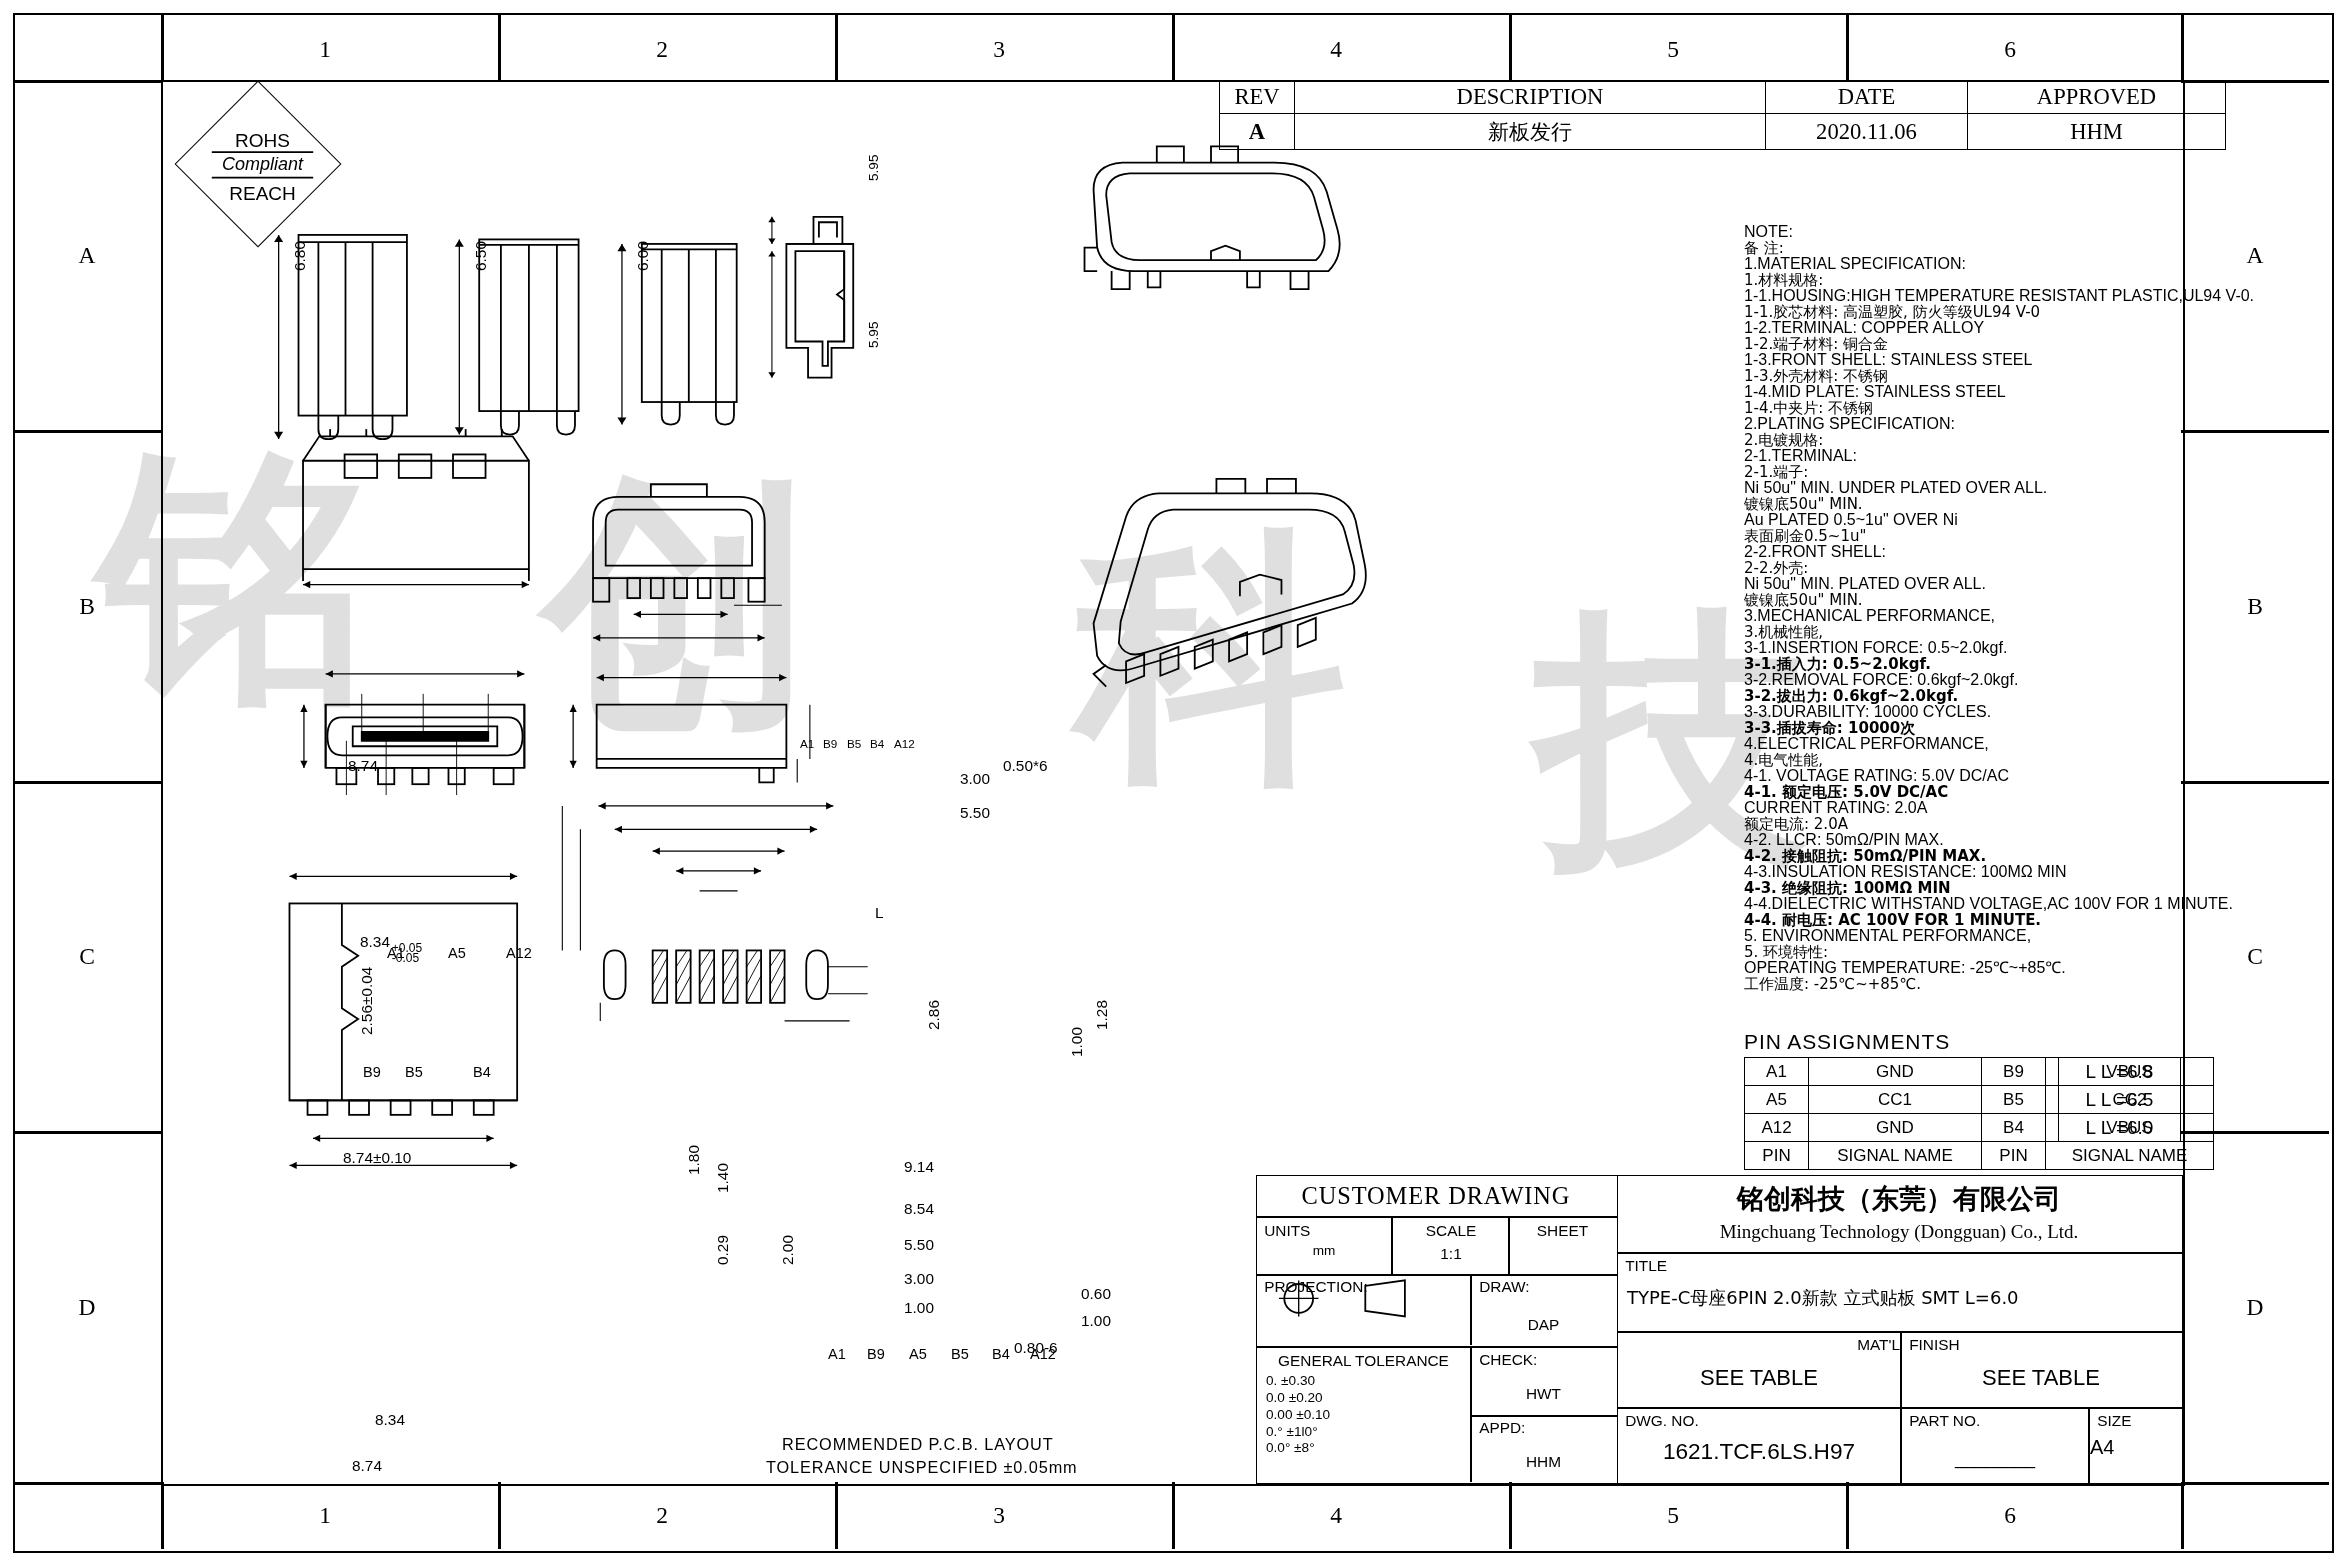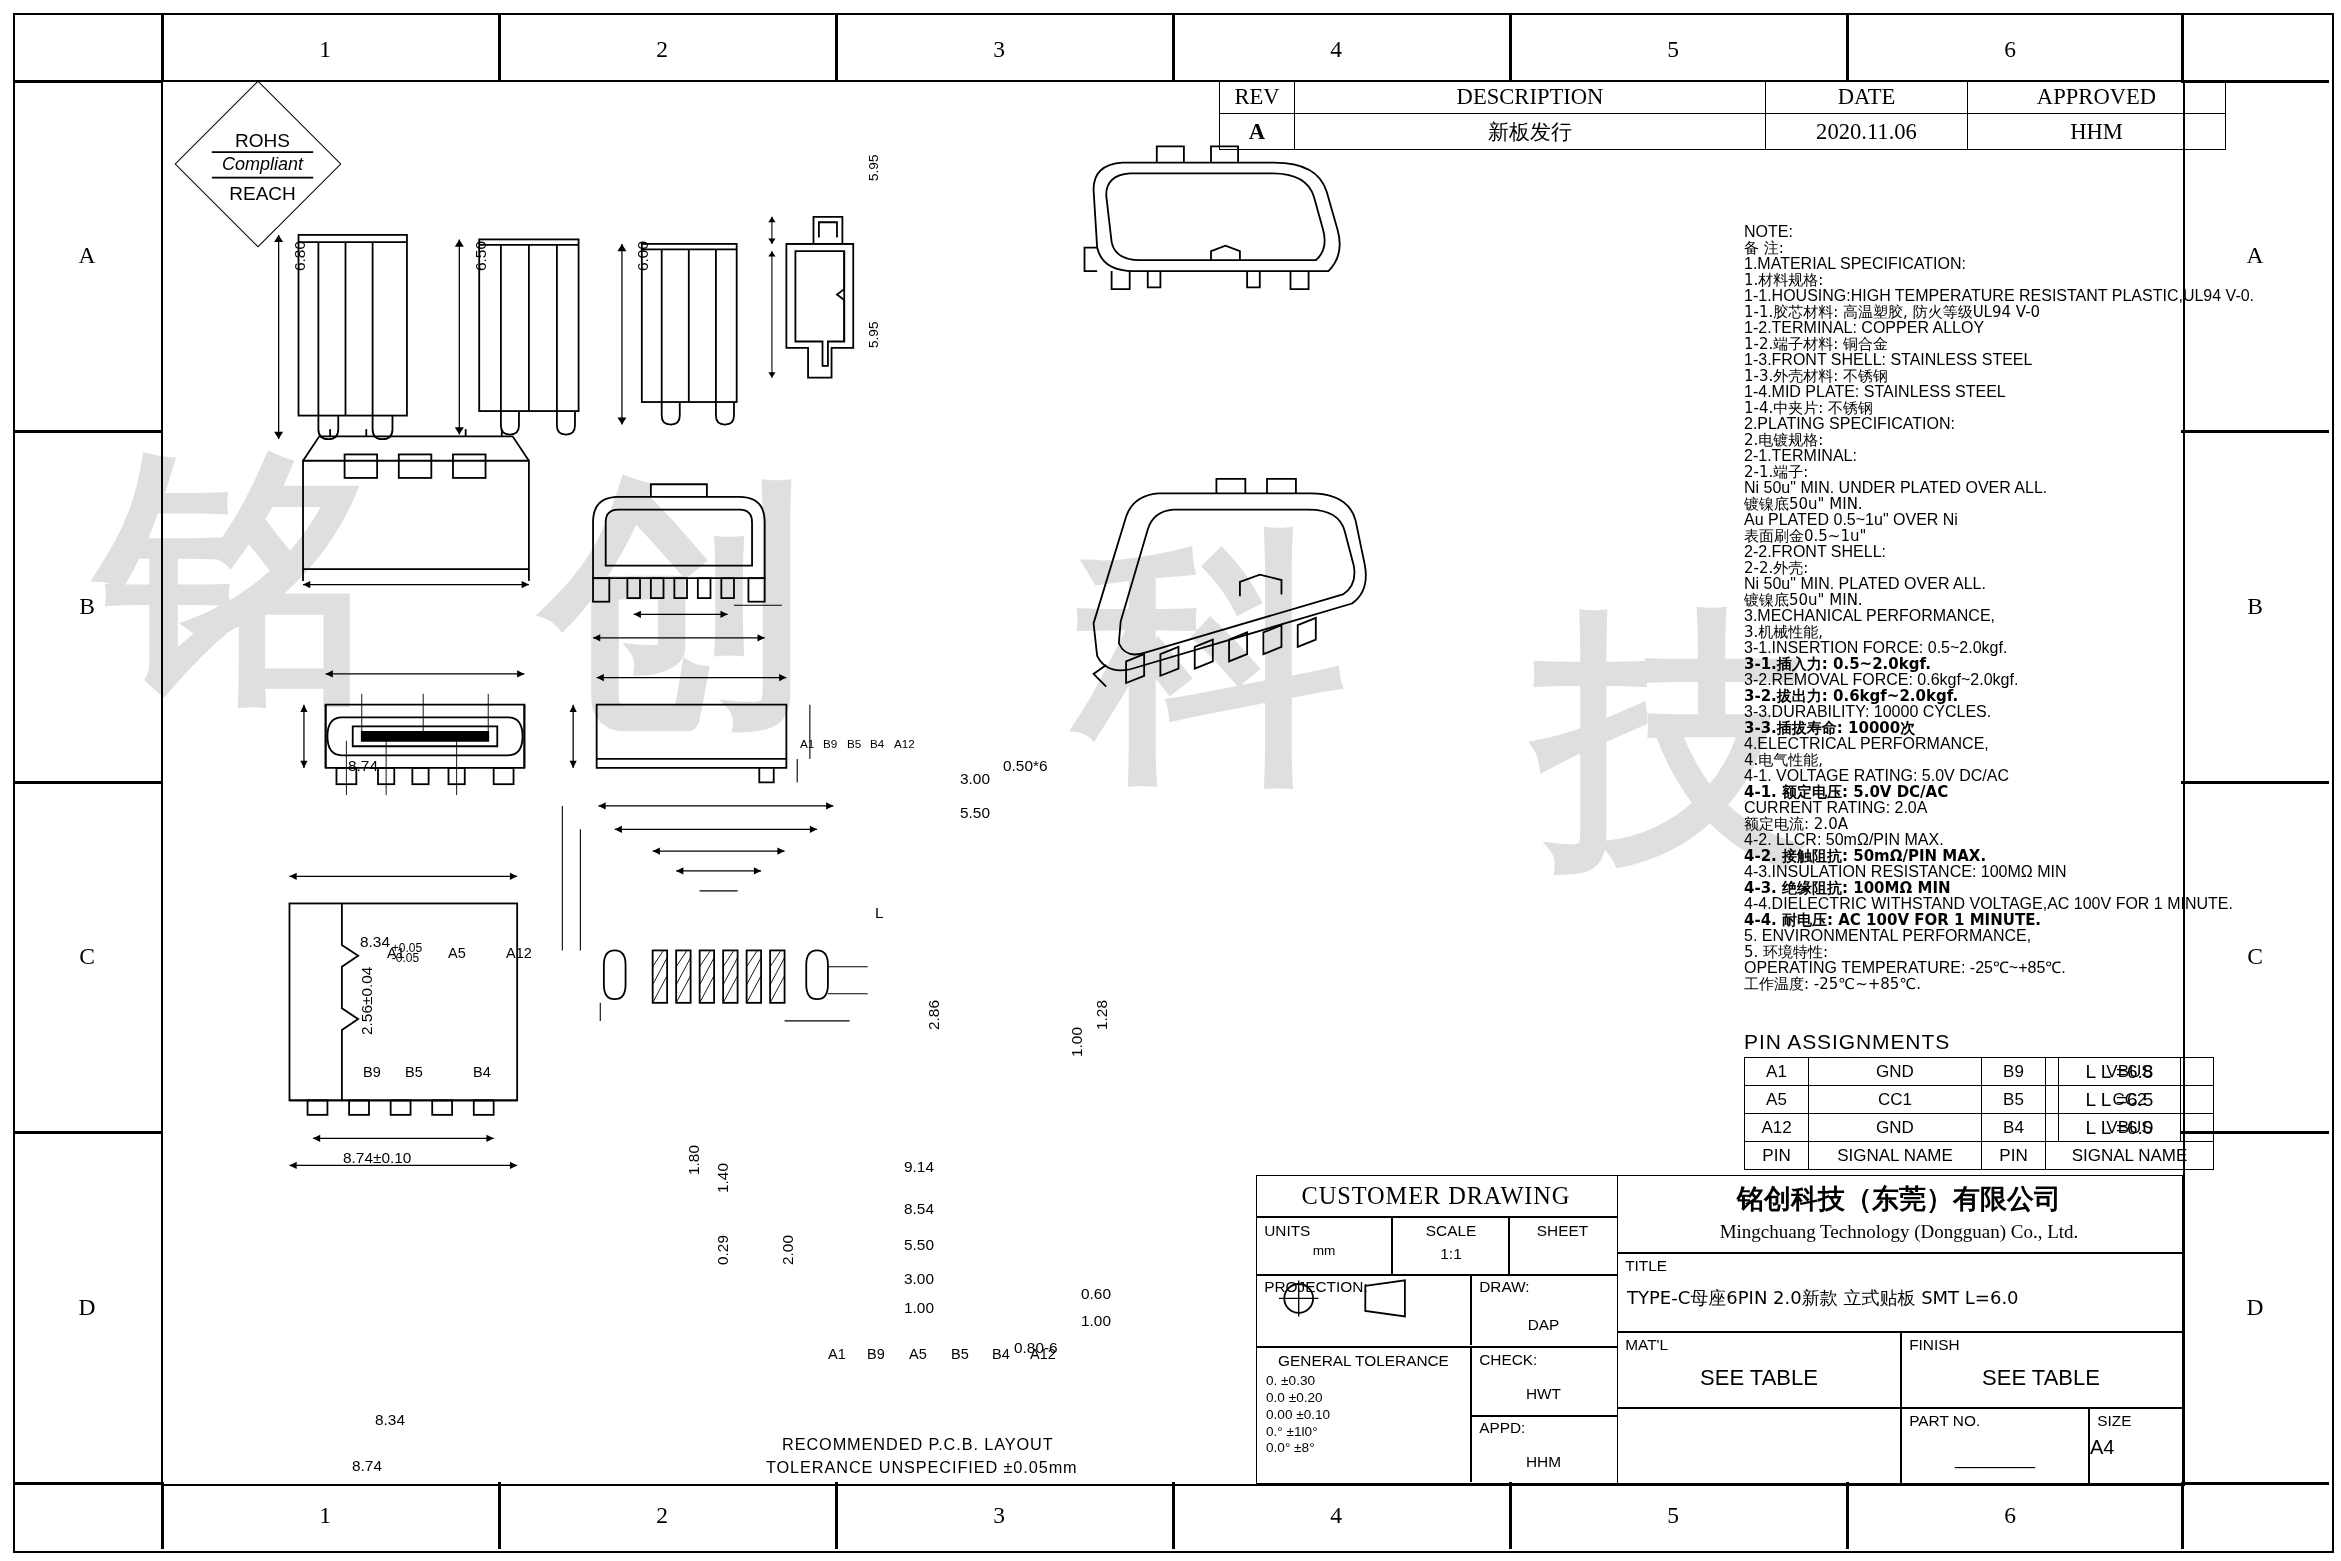--- a/index.html
+++ b/index.html
@@ -641,30 +641,34 @@
       </div>
       <div class="hline" style="top:76px;"></div>
 
       <div class="cell" style="left:0;top:78px;width:562px;height:78px;">
         <div class="small" style="margin:2.7px 0 0 7.2px;">TITLE</div>
         <div style="font-family:'DejaVu Sans',sans-serif;font-size:18px;margin:11px 0 0 9px;">TYPE-C母座6PIN 2.0新款 立式贴板 SMT L=6.0</div>
       </div>
       <div class="hline" style="top:155px;"></div>
 
       <div class="cell" style="left:0;top:157px;width:282px;height:74px;">
-        <div class="small" style="margin:2.7px 0 0 7.2px;">MAT'L</div>
+        <div class="small" style="margin:2.7px 0 0 7.2px;text-align:right;">MAT'L</div>
         <div style="font-size:22px;text-align:center;margin-top:11px;">SEE TABLE</div>
       </div>
       <div class="cell" style="left:284px;top:157px;width:278px;height:74px;">
         <div class="small" style="margin:2.7px 0 0 7.2px;">FINISH</div>
         <div style="font-size:22px;text-align:center;margin-top:11px;">SEE TABLE</div>
       </div>
       <div class="vline" style="left:282px;top:157px;height:74px;"></div>
       <div class="hline" style="top:231px;"></div>
 
+      <div class="cell" style="left:0;top:233px;width:282px;height:74px;">
+        <div class="small" style="margin:2.7px 0 0 7.2px;">DWG. NO.</div>
+        <div style="font-size:22.6px;text-align:center;margin-top:9px;">1621.TCF.6LS.H97</div>
+      </div>
       <div class="cell" style="left:284px;top:233px;width:186px;height:74px;">
         <div class="small" style="margin:2.7px 0 0 7.2px;">PART NO.</div>
         <div style="font-size:18px;text-align:center;margin-top:18px;">________</div>
       </div>
       <div class="cell" style="left:472px;top:233px;width:90px;height:74px;">
         <div class="small" style="margin:2.7px 0 0 7.2px;">SIZE</div>
         <div style="font-size:20px;text-align:left;margin-top:6px;">A4</div>
       </div>
       <div class="vline" style="left:282px;top:233px;height:74px;"></div>
       <div class="vline" style="left:470px;top:233px;height:74px;"></div>

